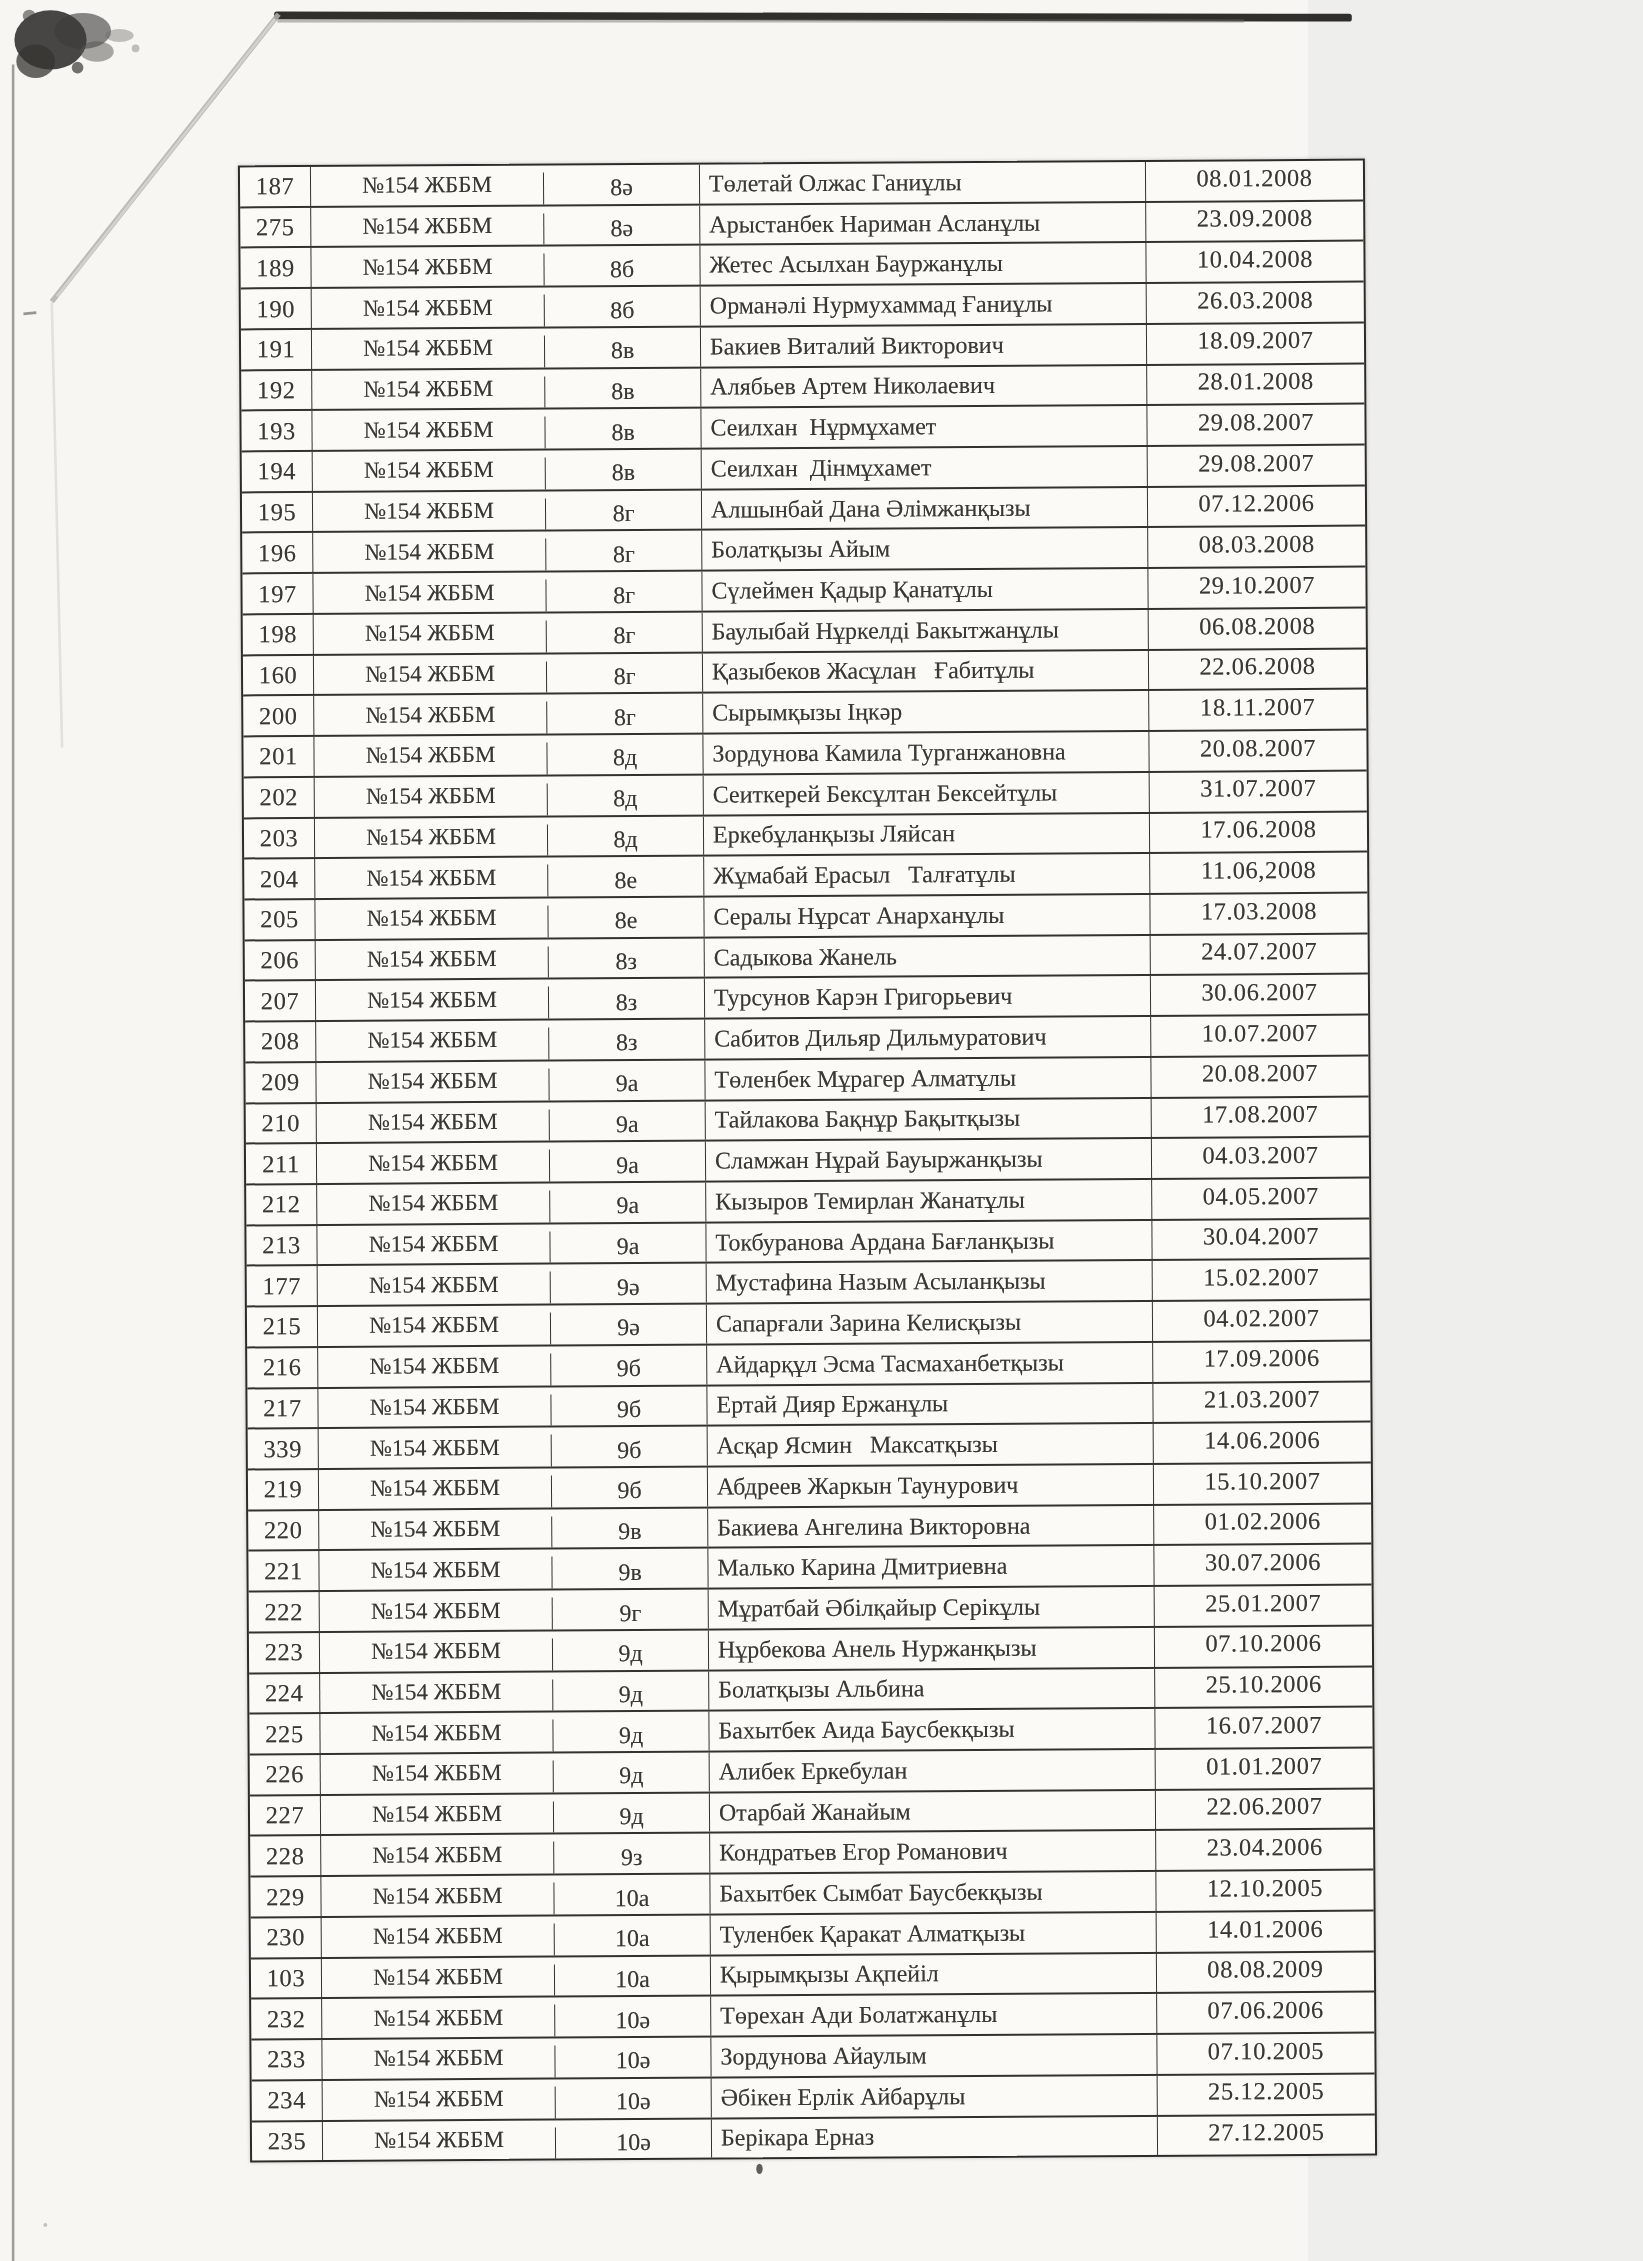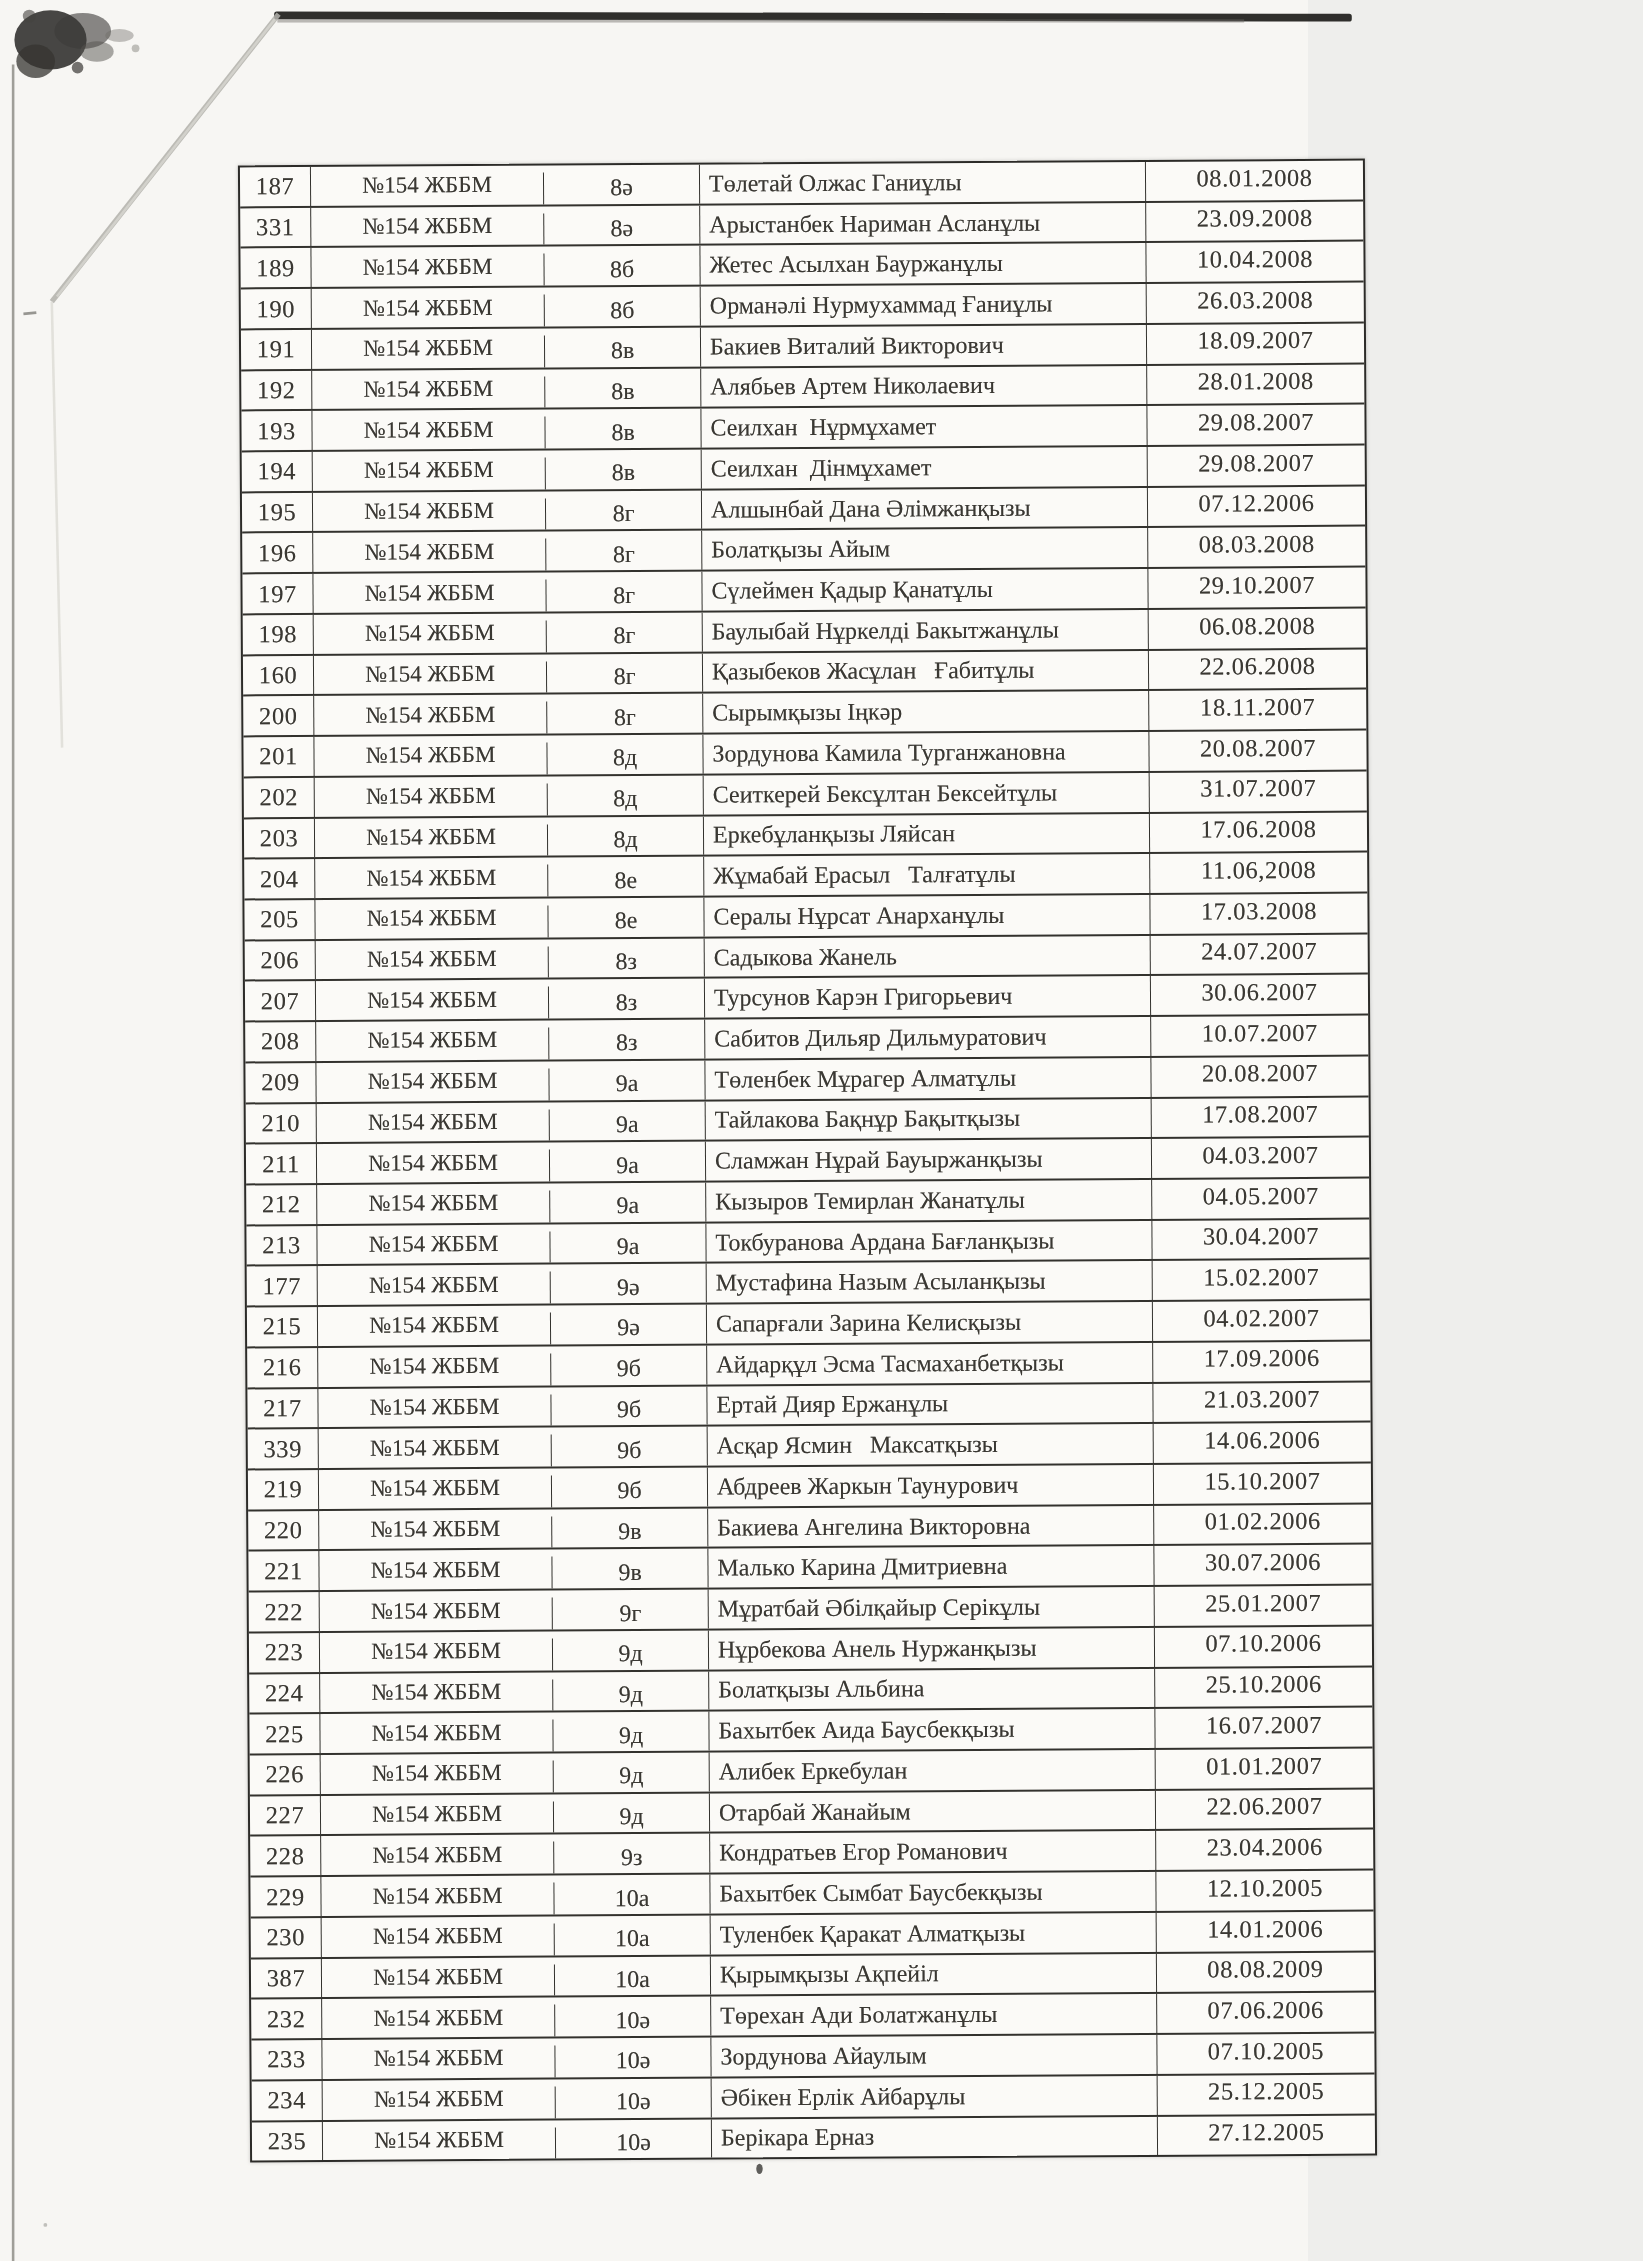--- a/index.html
+++ b/index.html
@@ -79,21 +79,21 @@
 
   <div class="tbl" id="studentTable">
       <div class="row">
         <div class="cell c-num">187</div>
         <div class="cell c-school">№154 ЖББМ</div>
         <div class="cell c-grade">8ә</div>
         <div class="cell c-name">Төлетай Олжас Ганиұлы</div>
         <div class="cell c-dob">08.01.2008</div>
       </div>
       <div class="row">
-        <div class="cell c-num">331</div>
+        <div class="cell c-num">275</div>
         <div class="cell c-school">№154 ЖББМ</div>
         <div class="cell c-grade">8ә</div>
         <div class="cell c-name">Арыстанбек Нариман Асланұлы</div>
         <div class="cell c-dob">23.09.2008</div>
       </div>
       <div class="row">
         <div class="cell c-num">189</div>
         <div class="cell c-school">№154 ЖББМ</div>
         <div class="cell c-grade">8б</div>
         <div class="cell c-name">Жетес Асылхан Бауржанұлы</div>
@@ -380,21 +380,21 @@
         <div class="cell c-dob">12.10.2005</div>
       </div>
       <div class="row">
         <div class="cell c-num">230</div>
         <div class="cell c-school">№154 ЖББМ</div>
         <div class="cell c-grade">10а</div>
         <div class="cell c-name">Туленбек Қаракат Алматқызы</div>
         <div class="cell c-dob">14.01.2006</div>
       </div>
       <div class="row">
-        <div class="cell c-num">387</div>
+        <div class="cell c-num">103</div>
         <div class="cell c-school">№154 ЖББМ</div>
         <div class="cell c-grade">10а</div>
         <div class="cell c-name">Қырымқызы Ақпейіл</div>
         <div class="cell c-dob">08.08.2009</div>
       </div>
       <div class="row">
         <div class="cell c-num">232</div>
         <div class="cell c-school">№154 ЖББМ</div>
         <div class="cell c-grade">10ә</div>
         <div class="cell c-name">Төрехан Ади Болатжанұлы</div>

